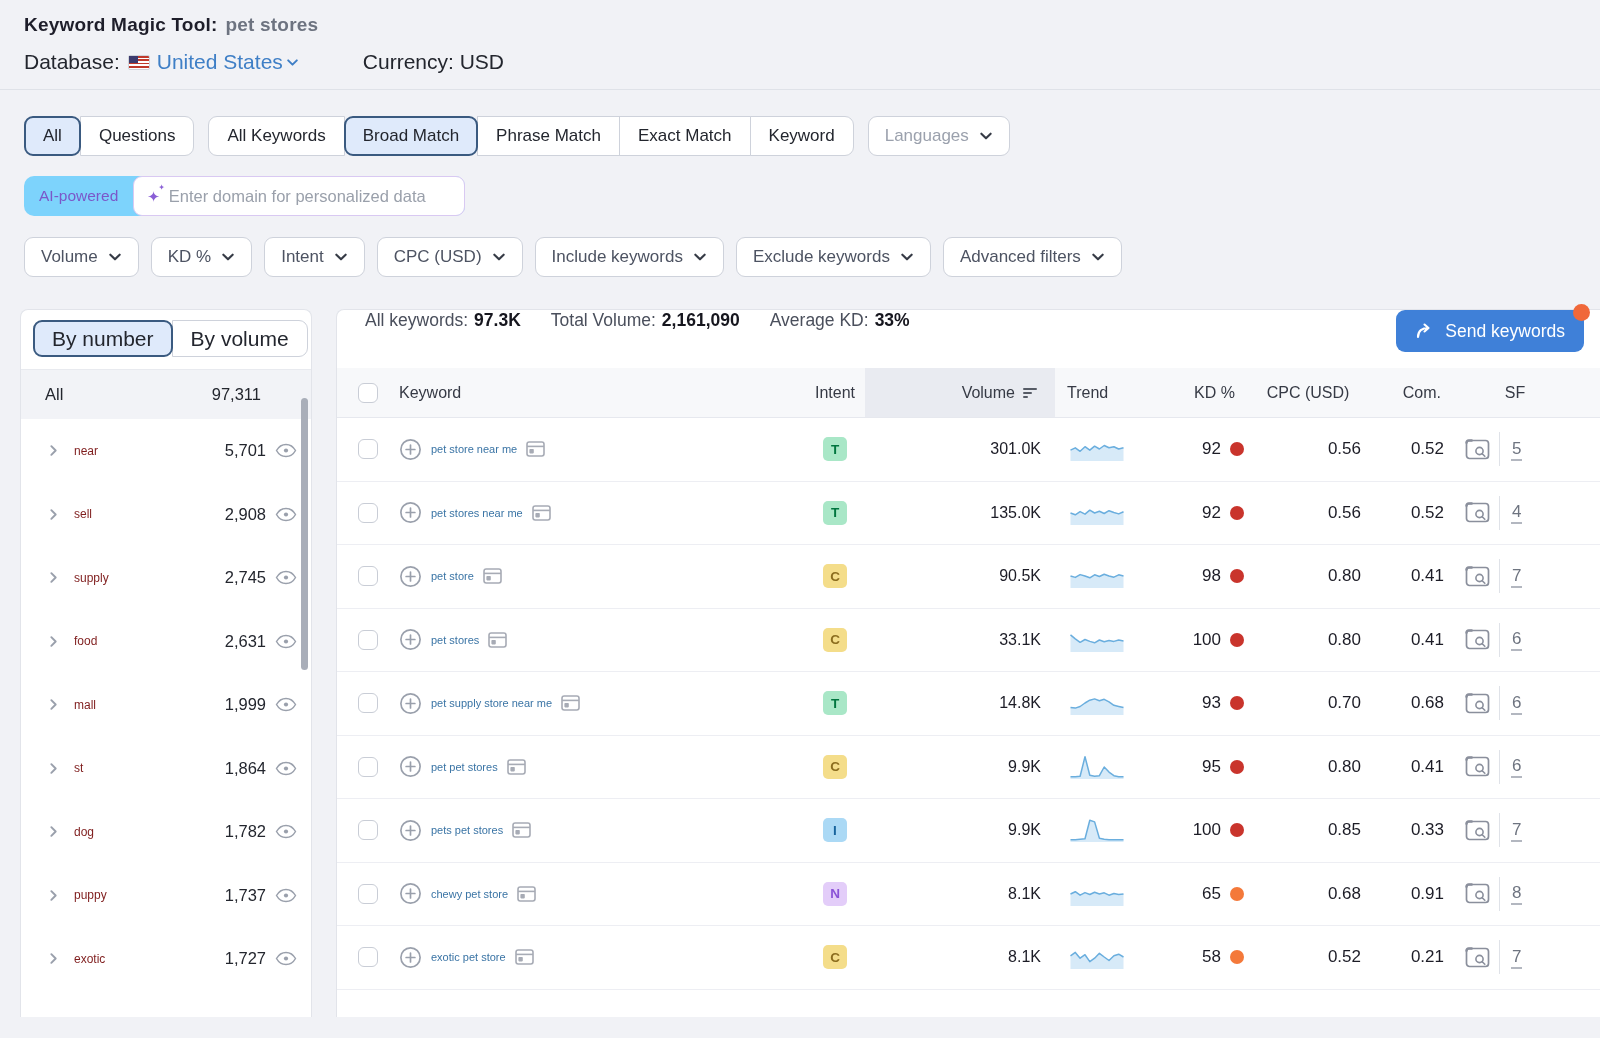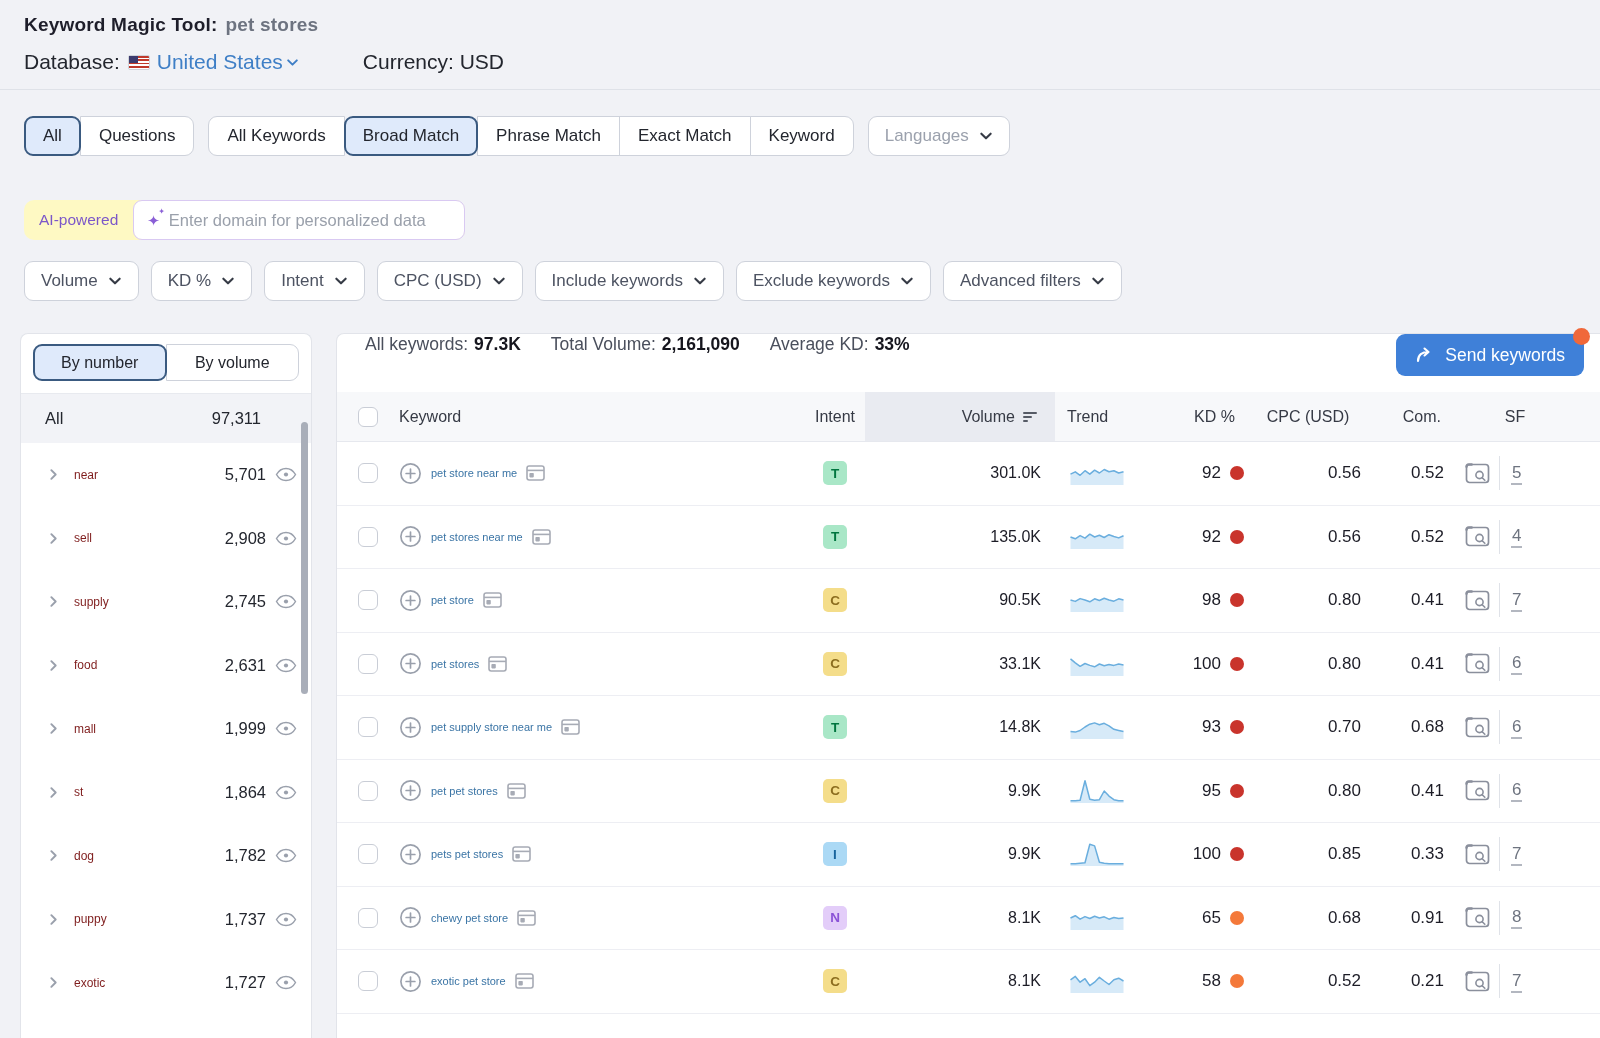--- a/index.html
+++ b/index.html
@@ -42,21 +42,21 @@
     padding:0 17px;
   }
   .chip {
     height:40px; padding:0 16px; display:inline-flex; align-items:center; gap:10px;
     background:#fff; border:1px solid #ced2db; border-radius:9px; font-size:17px; cursor:pointer;
   }
   .chip.languages { color:#9ba1ad; }
 
   
   .ai-row { margin:20px 0 0 24px; display:flex; }
-  .ai-pill { display:inline-flex; align-items:center; background:#fef9c3; border-radius:10px;margin-top:24px; }
+  .ai-pill { display:inline-flex; align-items:center; background:#7dd3fc; border-radius:10px; }
   .ai-badge { color:#7b57c9; font-size:15.5px; padding:0 15px; }
   .ai-input-wrap {
     display:flex; align-items:center; gap:9px; background:#fff; border:1px solid #d9c9f2;
     border-radius:9px; height:40px; padding:0 13px; width:332px;
   }
   .sparkle { color:#8a5fd6; font-size:15px; position:relative; line-height:1; }
   .sparkle::after { content:"✦"; position:absolute; font-size:8px; top:-5px; right:-5px; }
   .ai-input { border:none; outline:none; font-size:16.5px; color:#23262e; width:100%; background:transparent; font-family:"Liberation Sans",sans-serif; }
   .ai-input::placeholder { color:#9aa0ab; }
 
@@ -69,21 +69,21 @@
   
   .content { display:flex; align-items:flex-start; margin-top:32px; padding-left:20px; height:708px; }
 
   
   .sidebar {
     width:292px; background:#fff; border:1px solid #e2e4ea; border-bottom:none;
     border-radius:8px 8px 0 0; height:100%; position:relative; flex-shrink:0;
   }
   .toggle-wrap { padding:10px 12px 12px 12px; }
   .toggle-group { display:flex; border-radius:9px; }
-  .toggle-group .seg { height:37px; font-size:16px; flex:1; justify-content:center; }
+  .toggle-group .seg { height:37px; font-size:21px; flex:1; justify-content:center; }
   .all-row {
     height:50px; background:#f2f3f7; display:flex; align-items:center;
     padding:0 50px 0 24px; font-size:16.5px; color:#23262e; border-top:1px solid #e8eaef; cursor:pointer;
   }
   .all-row .count { margin-left:auto; }
   .group-row {
     height:63.5px; display:flex; align-items:center; padding:0 14px 0 26px; cursor:pointer;
   }
   .group-row .chev-r { color:#9aa0ac; display:flex; }
   .group-row .g-label { margin-left:14px; font-size:12px; color:#7f1d1d; }

